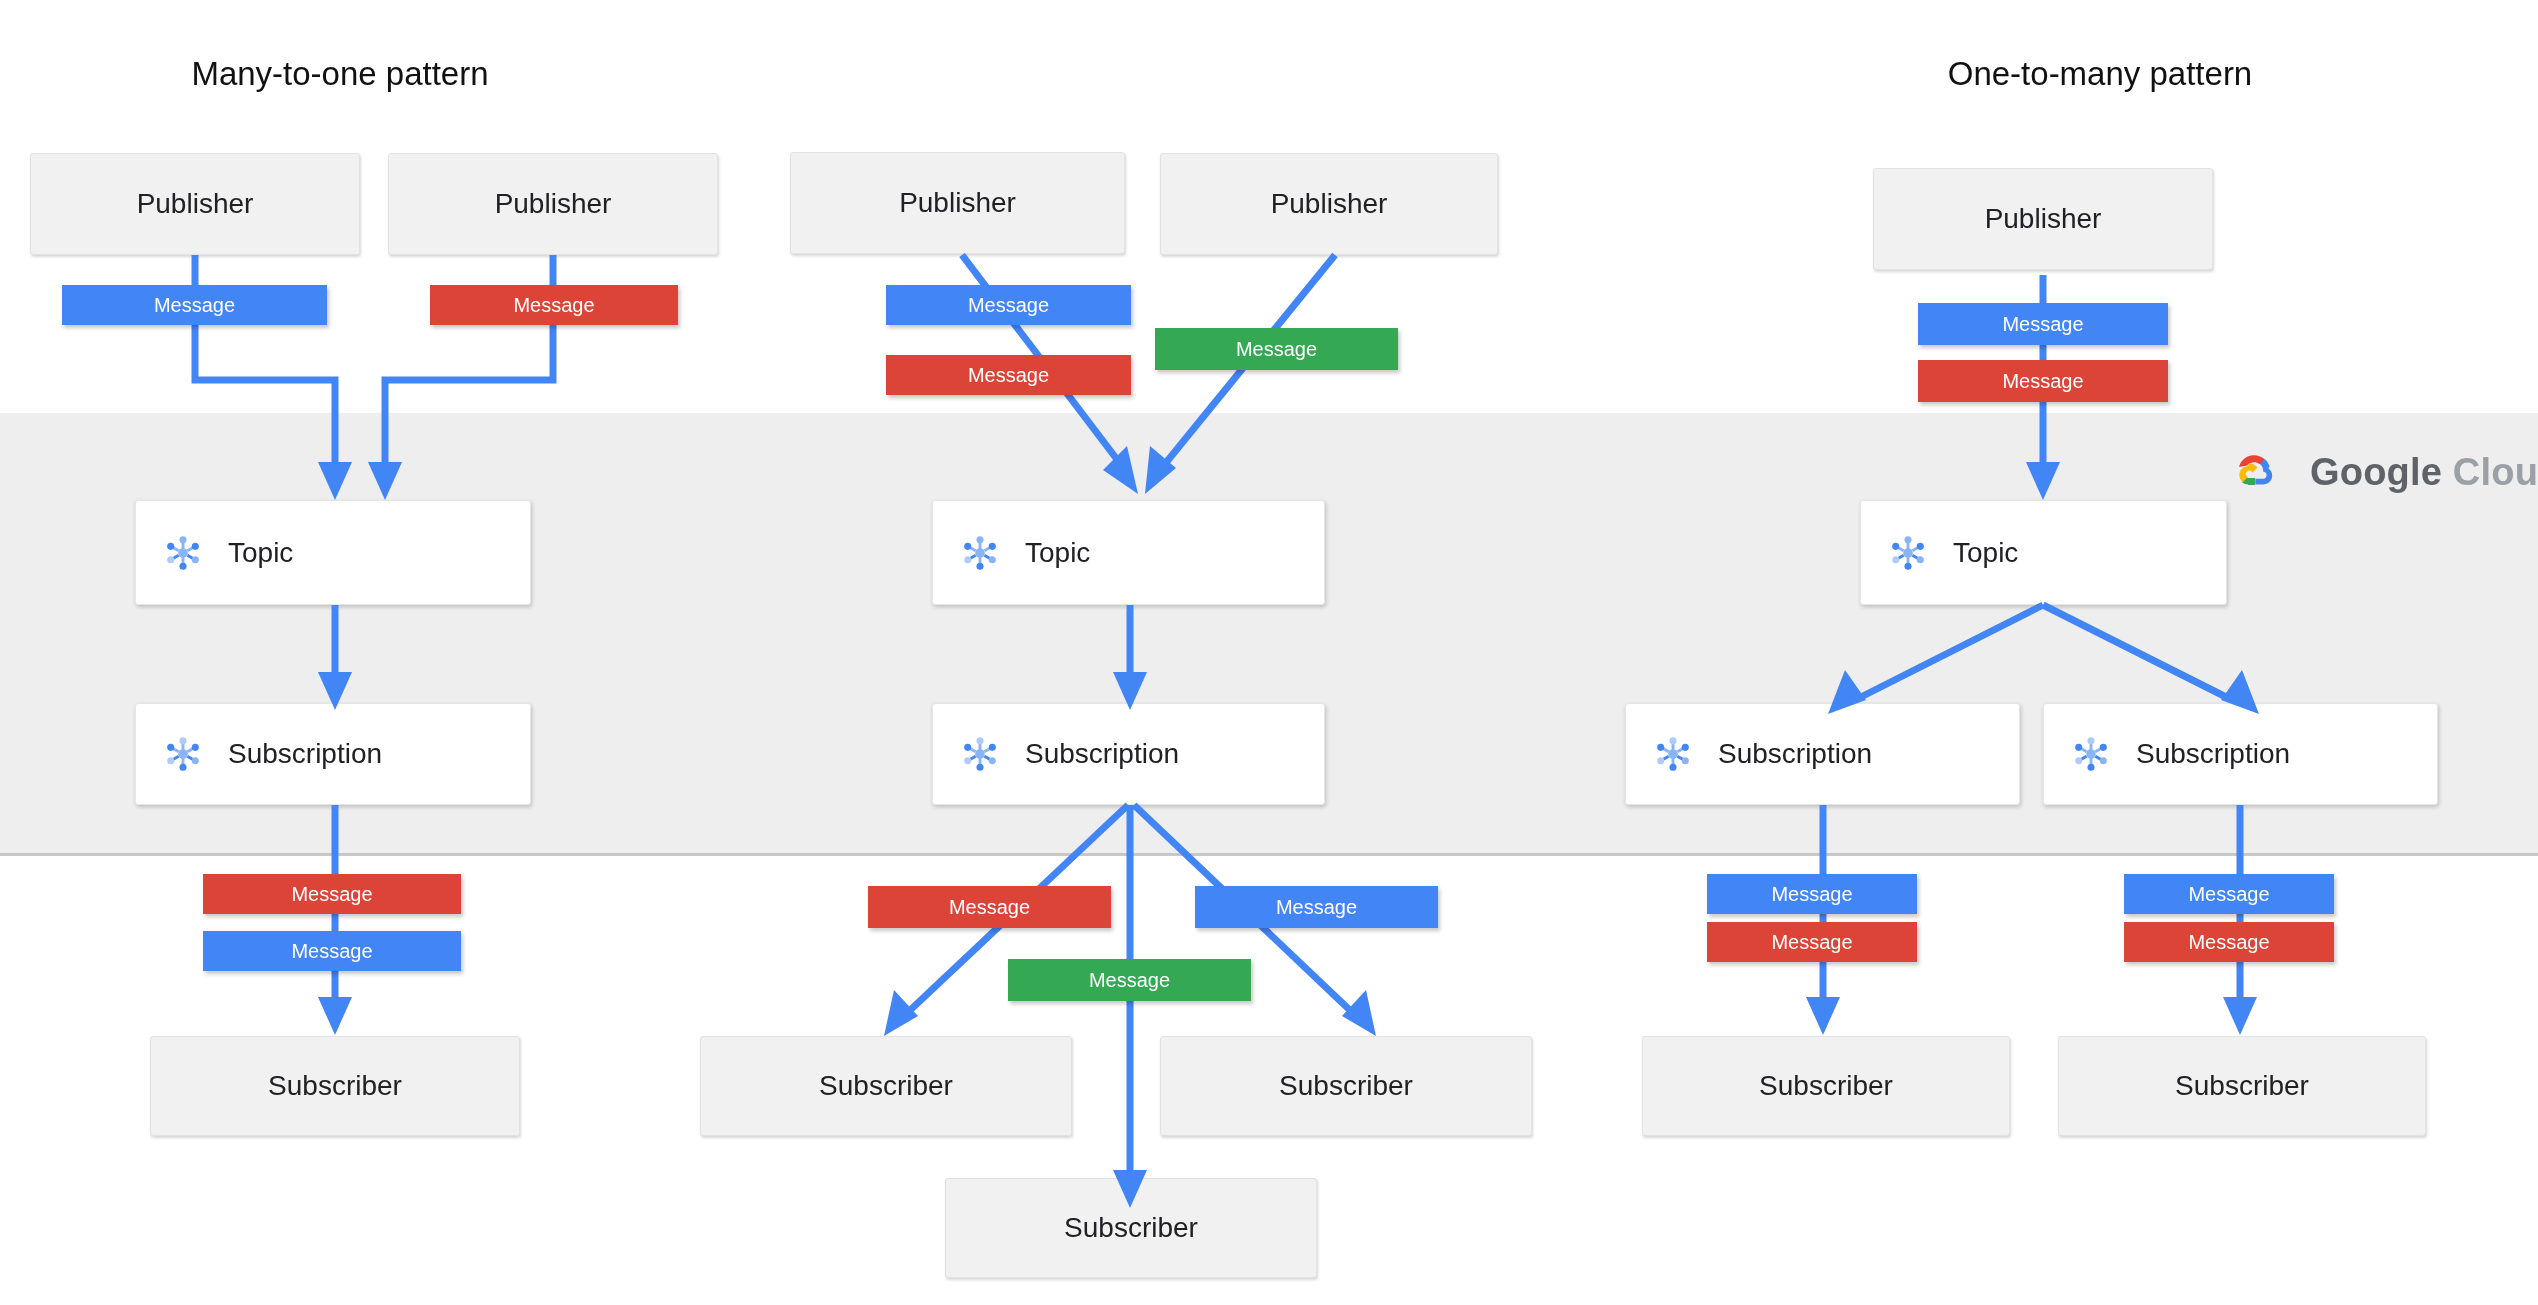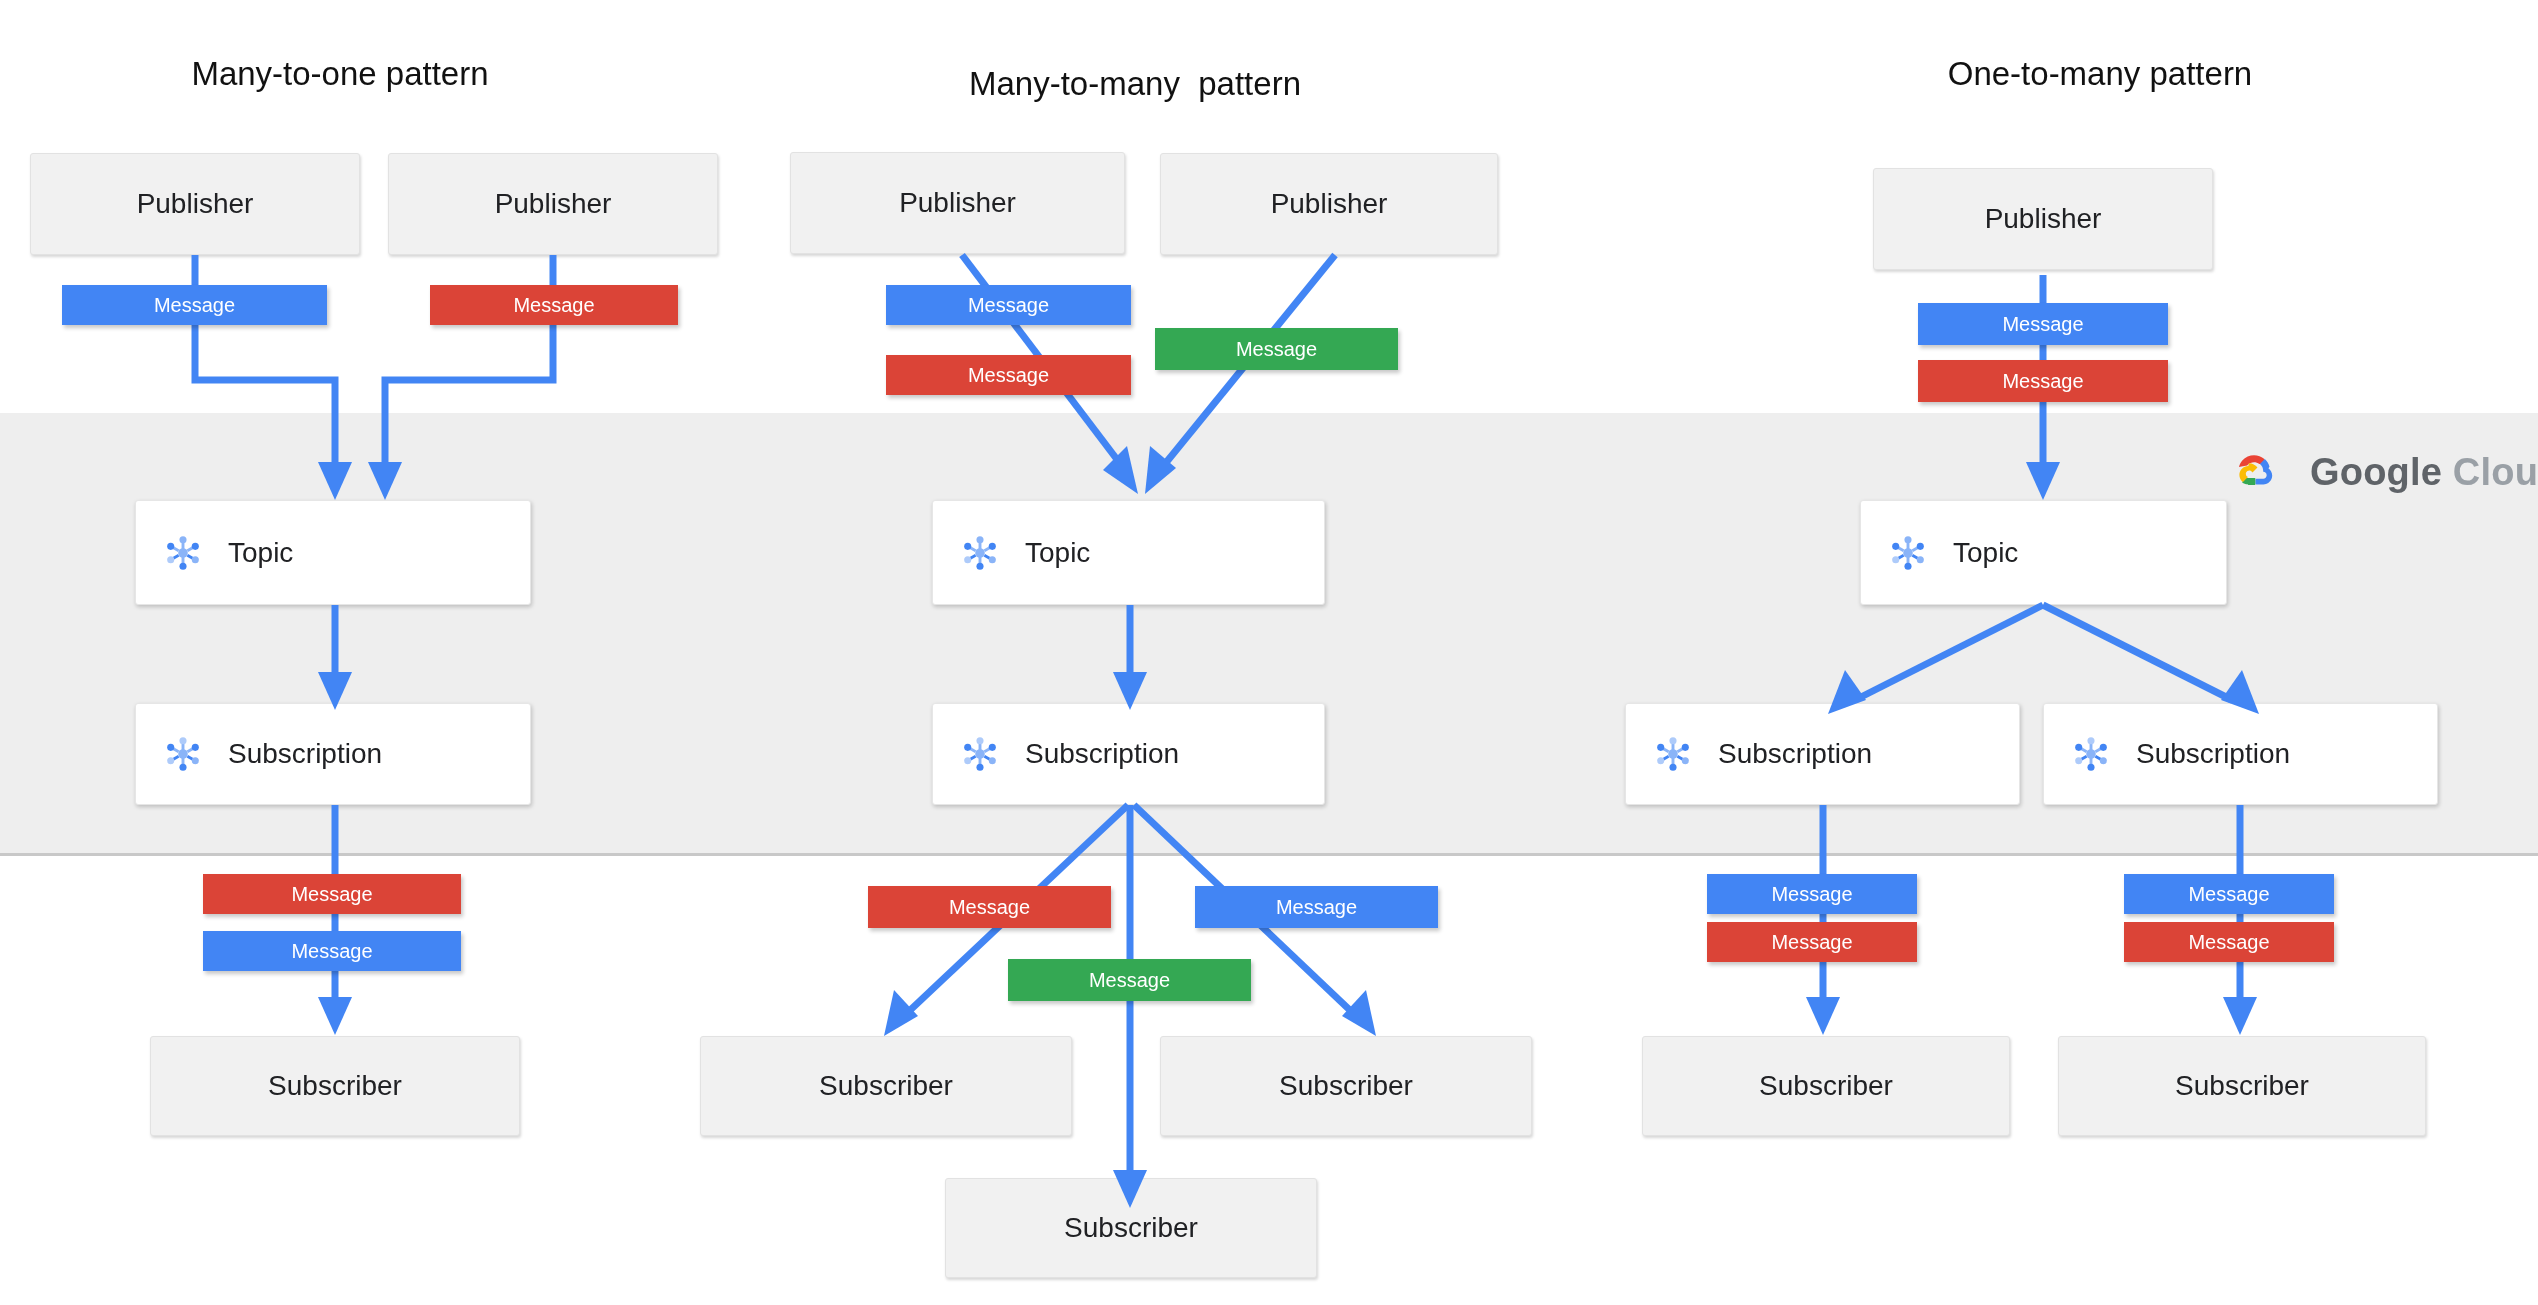--- a/index.html
+++ b/index.html
@@ -82,21 +82,20 @@
       <path d="M18.8 32h6.4V25.6h-6.4c-.5 0-.9-.1-1.3-.3l-.9.3-3.2 3.2-.3.9c1.4 1.1 3.1 1.7 4.9 1.7z" fill="#34a853"></path>
       <path d="M18.8 14.4c-4.6 0-8.3 3.7-8.3 8.3 0 2.7 1.3 5.1 3.3 6.6l4.6-4.6c-1.6-.7-2.4-2.6-1.7-4.2.7-1.6 2.6-2.4 4.2-1.7.7.3 1.3.9 1.7 1.7l4.6-4.6c-1.9-2.5-4.9-4-8-3.9z" fill="#fbbc05"></path>
     </svg>
     <div class="gcp-word">
       <span>Google</span>
       <span class="lite">Cloud</span>
     </div>
   </div>
 
   <div class="col-title" style="left:30px;top:55px;width:620px;">Many-to-one pattern</div>
-  <div class="col-title" style="left:805px;top:65px;width:660px;">Many-to-many  pattern</div>
   <div class="col-title" style="left:1760px;top:55px;width:680px;">One-to-many pattern</div>
 
   <svg id="wires">
     <defs></defs>
 
     <path d="M195,255 L195,380 L335,380 L335,470"></path>
     <polygon points="335,500 318,462 352,462"></polygon>
     <path d="M553,255 L553,380 L385,380 L385,470"></path>
     <polygon points="385,500 368,462 402,462"></polygon>
 

